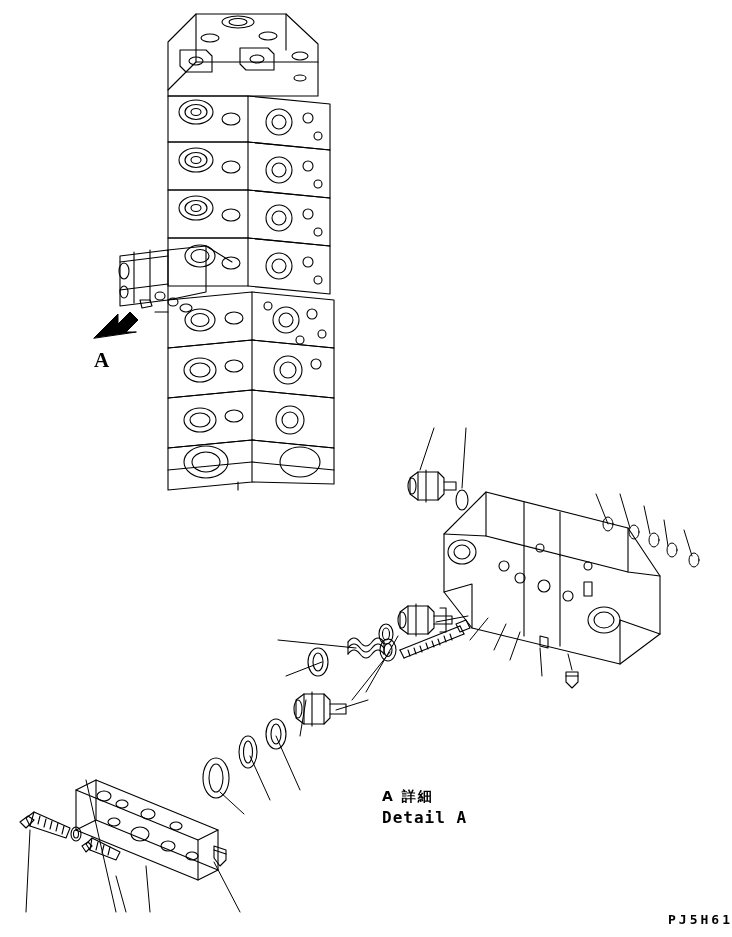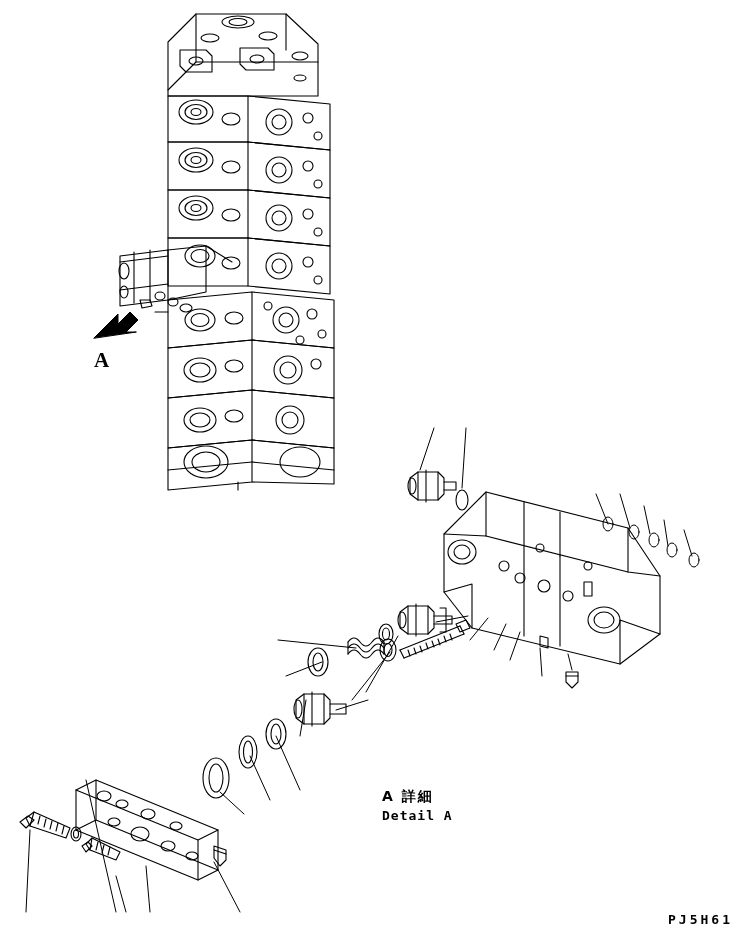--- a/index.html
+++ b/index.html
@@ -37,21 +37,21 @@
     font-family: "Liberation Serif", serif;
     letter-spacing: 0px;
   }
   .detail-jp {
     font-size: 14px;
     font-weight: bold;
     font-family: "DejaVu Sans", sans-serif;
     letter-spacing: 2px;
   }
   .detail-en {
-    font-size: 13px;
+    font-size: 16px;
     font-weight: bold;
     font-family: "DejaVu Sans Mono", monospace;
     letter-spacing: 1px;
   }
   .drawing-no {
     font-size: 13px;
     font-weight: bold;
     font-family: "DejaVu Sans Mono", monospace;
     letter-spacing: 3px;
   }

